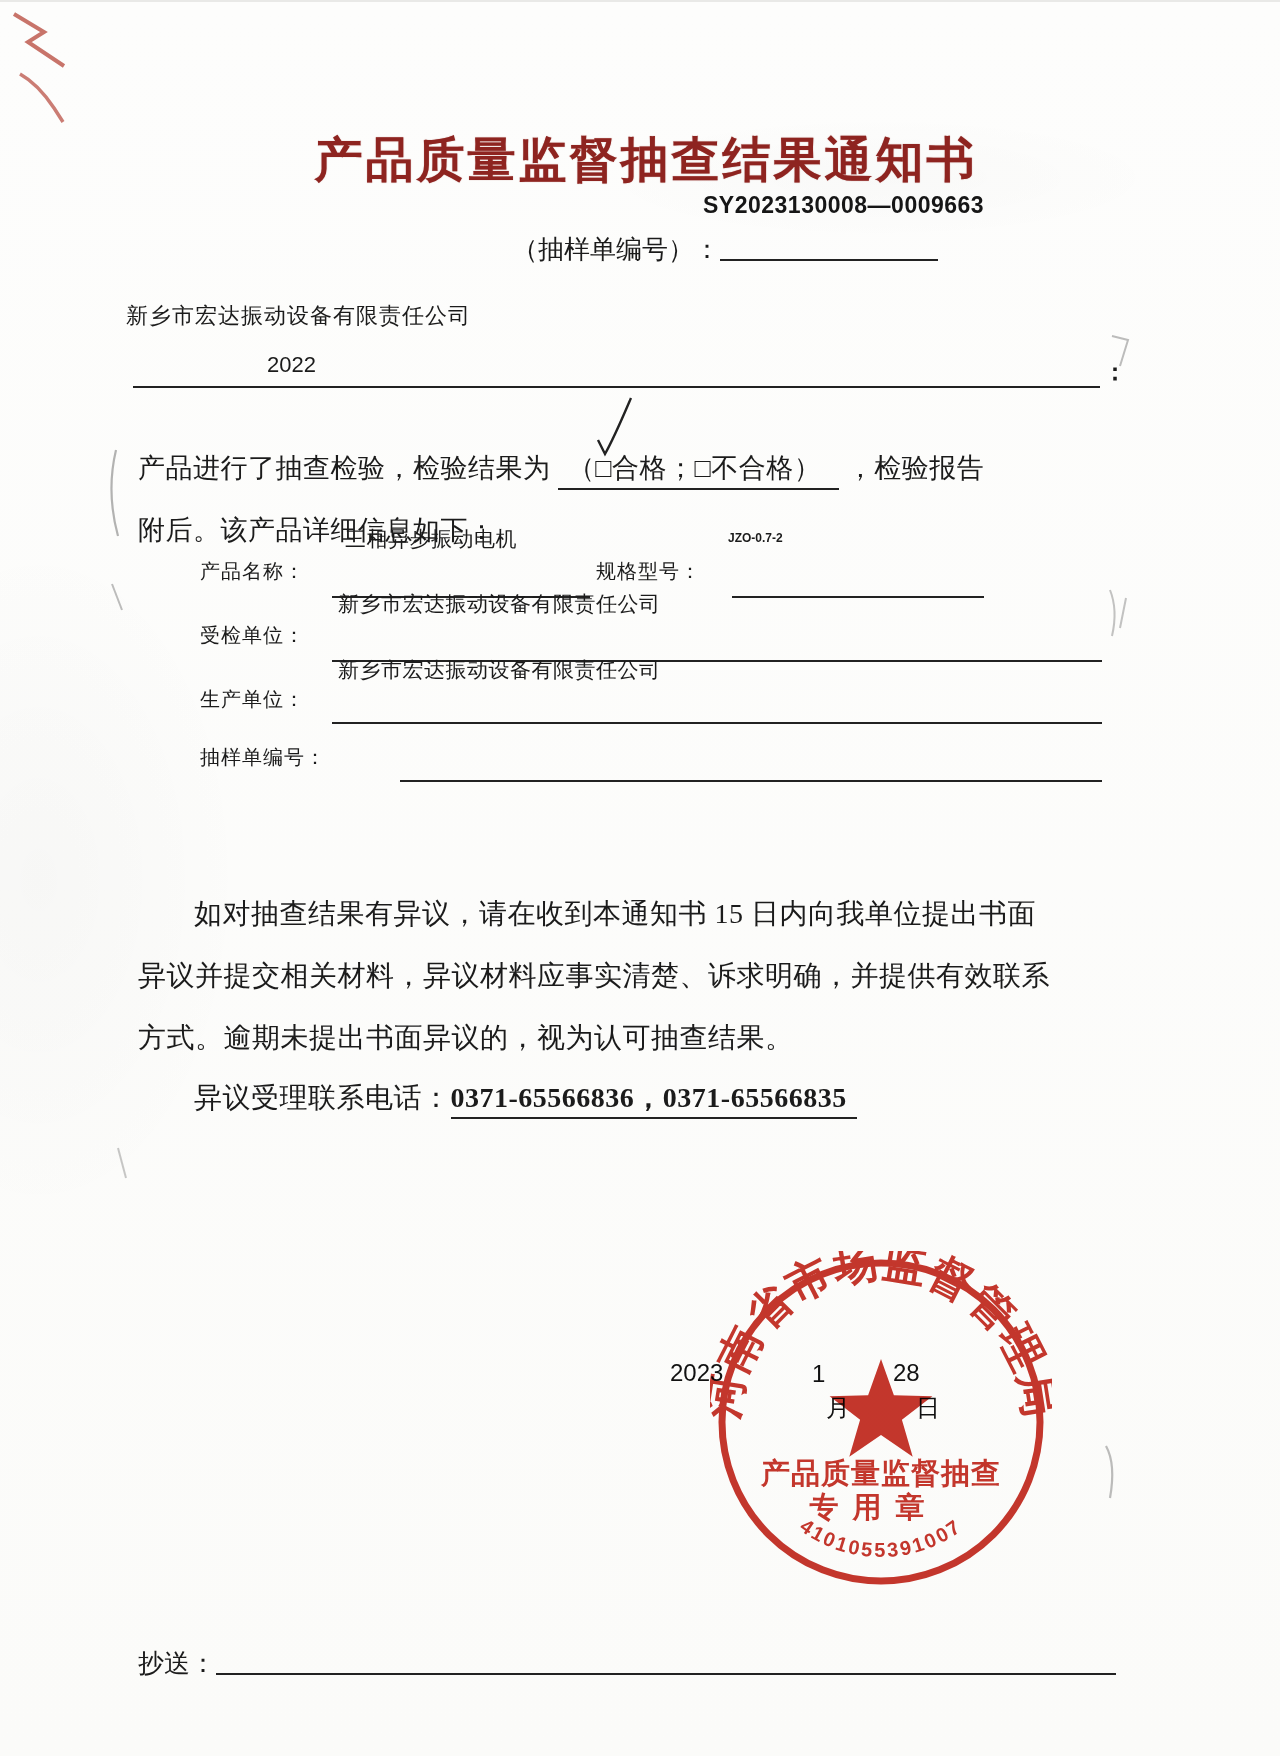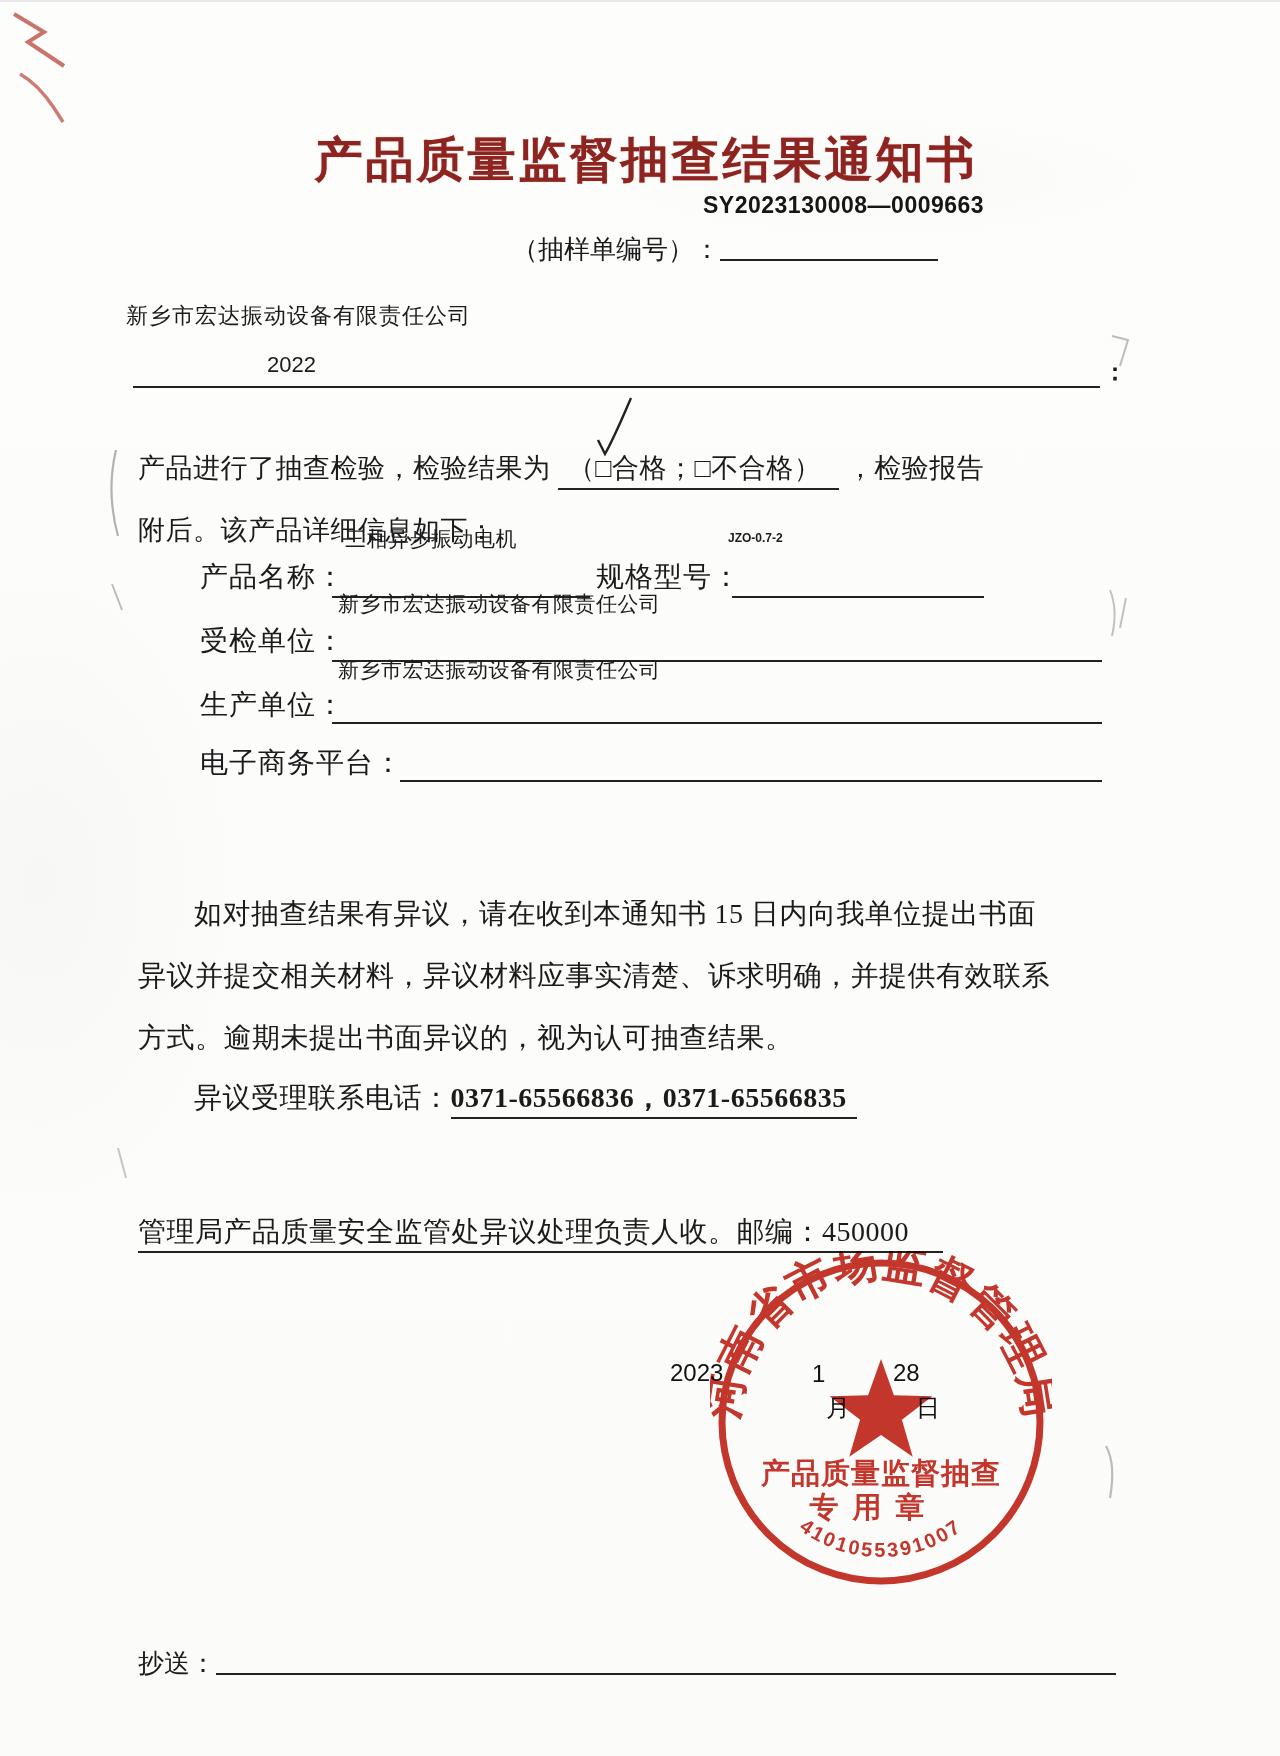--- a/index.html
+++ b/index.html
@@ -22,21 +22,21 @@
   .sample-row{left:512px;top:228px;font-size:26px;}
   .blank{display:inline-block;border-bottom:2.2px solid #222;height:26px;vertical-align:baseline;transform:translateY(3px);}
   .recipient{left:126px;top:299px;font-size:22px;letter-spacing:1px;}
   .hline{position:absolute;height:0;border-top:2.5px solid #222;}
   .colon-end{left:1103px;top:354px;font-size:24px;font-weight:bold;}
   .year-fill{left:267px;top:350px;font-family:"Liberation Sans",sans-serif;font-size:22px;}
   .body-line{font-size:27px;letter-spacing:0.5px;line-height:1.25;}
   .year-blank{display:inline-block;width:126px;border-bottom:2.2px solid #222;height:30px;vertical-align:baseline;transform:translateY(2px);}
   .result-underlined{border-bottom:2.5px solid #222;padding:0 18px 5px 10px;}
   .fill{font-size:21px;letter-spacing:0.5px;}
-  .field-label{position:absolute;font-size:28px;letter-spacing:1px;white-space:nowrap;}
+  .field-label{position:absolute;font-size:20px;letter-spacing:1px;white-space:nowrap;}
   .para{font-size:28px;letter-spacing:0.5px;}
   .uval{border-bottom:2.5px solid #222;padding-bottom:4px;}
   .num-bold{font-weight:bold;}
   .date-num{font-family:"Liberation Sans",sans-serif;font-size:24px;color:#111;}
   .date-unit{font-size:24px;color:#111;}
   .seal{mix-blend-mode:multiply;opacity:0.94;}
   .artifacts{pointer-events:none;}
 </style>
 </head>
 <body>
@@ -88,34 +88,31 @@
   <div class="hline" style="left:732px;top:594px;width:252px"></div>
 
   <div class="abs fill" style="left:338px;top:588px">新乡市宏达振动设备有限责任公司</div>
   <span class="field-label" style="left:200px;top:620px">受检单位：</span>
   <div class="hline" style="left:332px;top:658px;width:770px"></div>
 
   <div class="abs fill" style="left:338px;top:654px">新乡市宏达振动设备有限责任公司</div>
   <span class="field-label" style="left:200px;top:684px">生产单位：</span>
   <div class="hline" style="left:332px;top:720px;width:770px"></div>
 
-  <span class="field-label" style="left:200px;top:742px">电子商务平台：</span>
+  <span class="field-label" style="left:200px;top:742px">抽样单编号：</span>
   <div class="hline" style="left:400px;top:778px;width:702px"></div>
 
   <div class="abs para" style="left:194px;top:893px">如对抽查结果有异议，请在收到本通知书 15 日内向我单位提出书面</div>
   <div class="abs para" style="left:138px;top:1017px">方式。逾期未提出书面异议的，视为认可抽查结果。</div>
   <div class="abs para" style="left:138px;top:955px">异议并提交相关材料，异议材料应事实清楚、诉求明确，并提供有效联系</div>
 
   <div class="abs para" style="left:194px;top:1077px">
     <span>异议受理联系电话：</span><span class="uval num-bold" style="padding-right:10px">0371-65566836，0371-65566835</span>
   </div>
 
-  <div class="abs para" style="left:138px;top:1211px">
-    <span class="uval" style="padding-right:34px">管理局产品质量安全监管处异议处理负责人收。邮编：450000</span>
-  </div>
 
   <div class="abs date-num" style="left:670px;top:1357px">2023</div>
   <div class="abs date-num" style="left:812px;top:1358px">1</div>
   <div class="abs date-num" style="left:893px;top:1357px">28</div>
   <div class="abs date-unit" style="left:826px;top:1390px">月</div>
   <div class="abs date-unit" style="left:916px;top:1390px">日</div>
 
   <svg class="abs seal" style="left:710px;top:1249px" width="342" height="342" viewBox="0 0 342 342">
     <defs>
       <path id="sealTopArc" d="M 36 216 A 143 143 0 1 1 306 216"></path>

